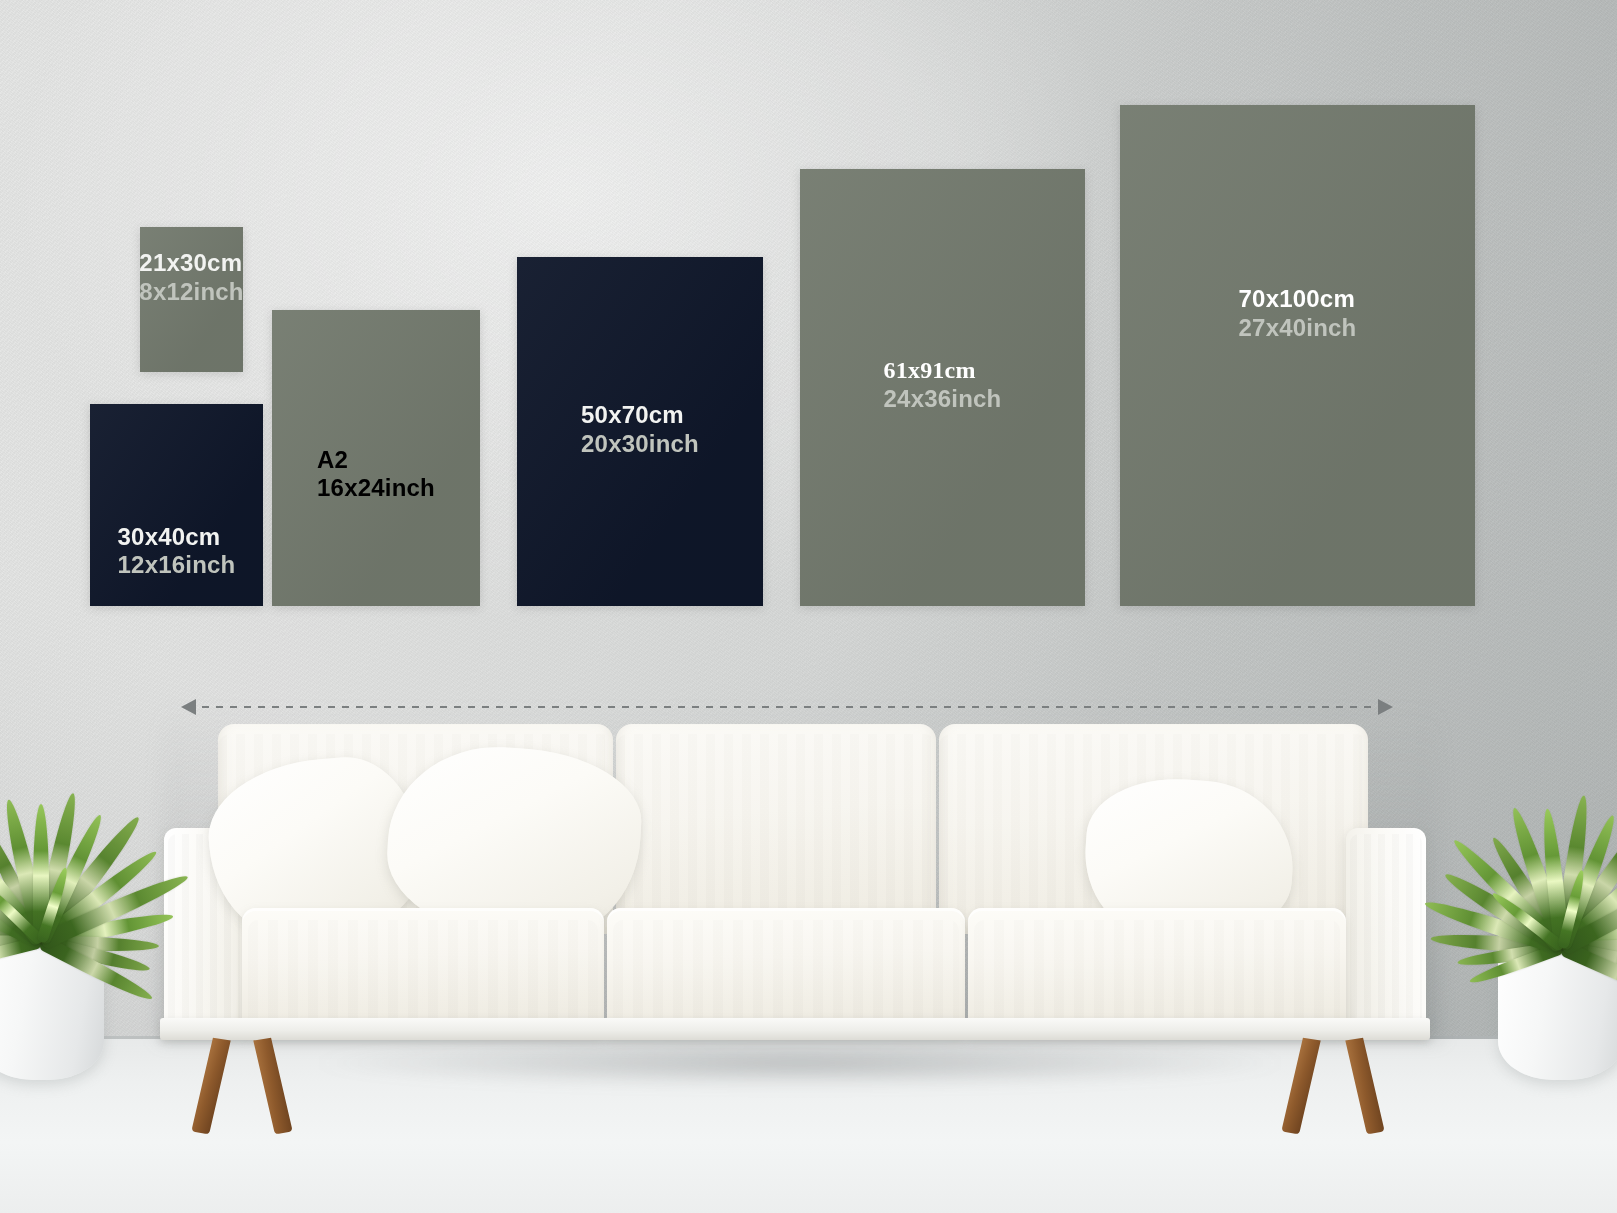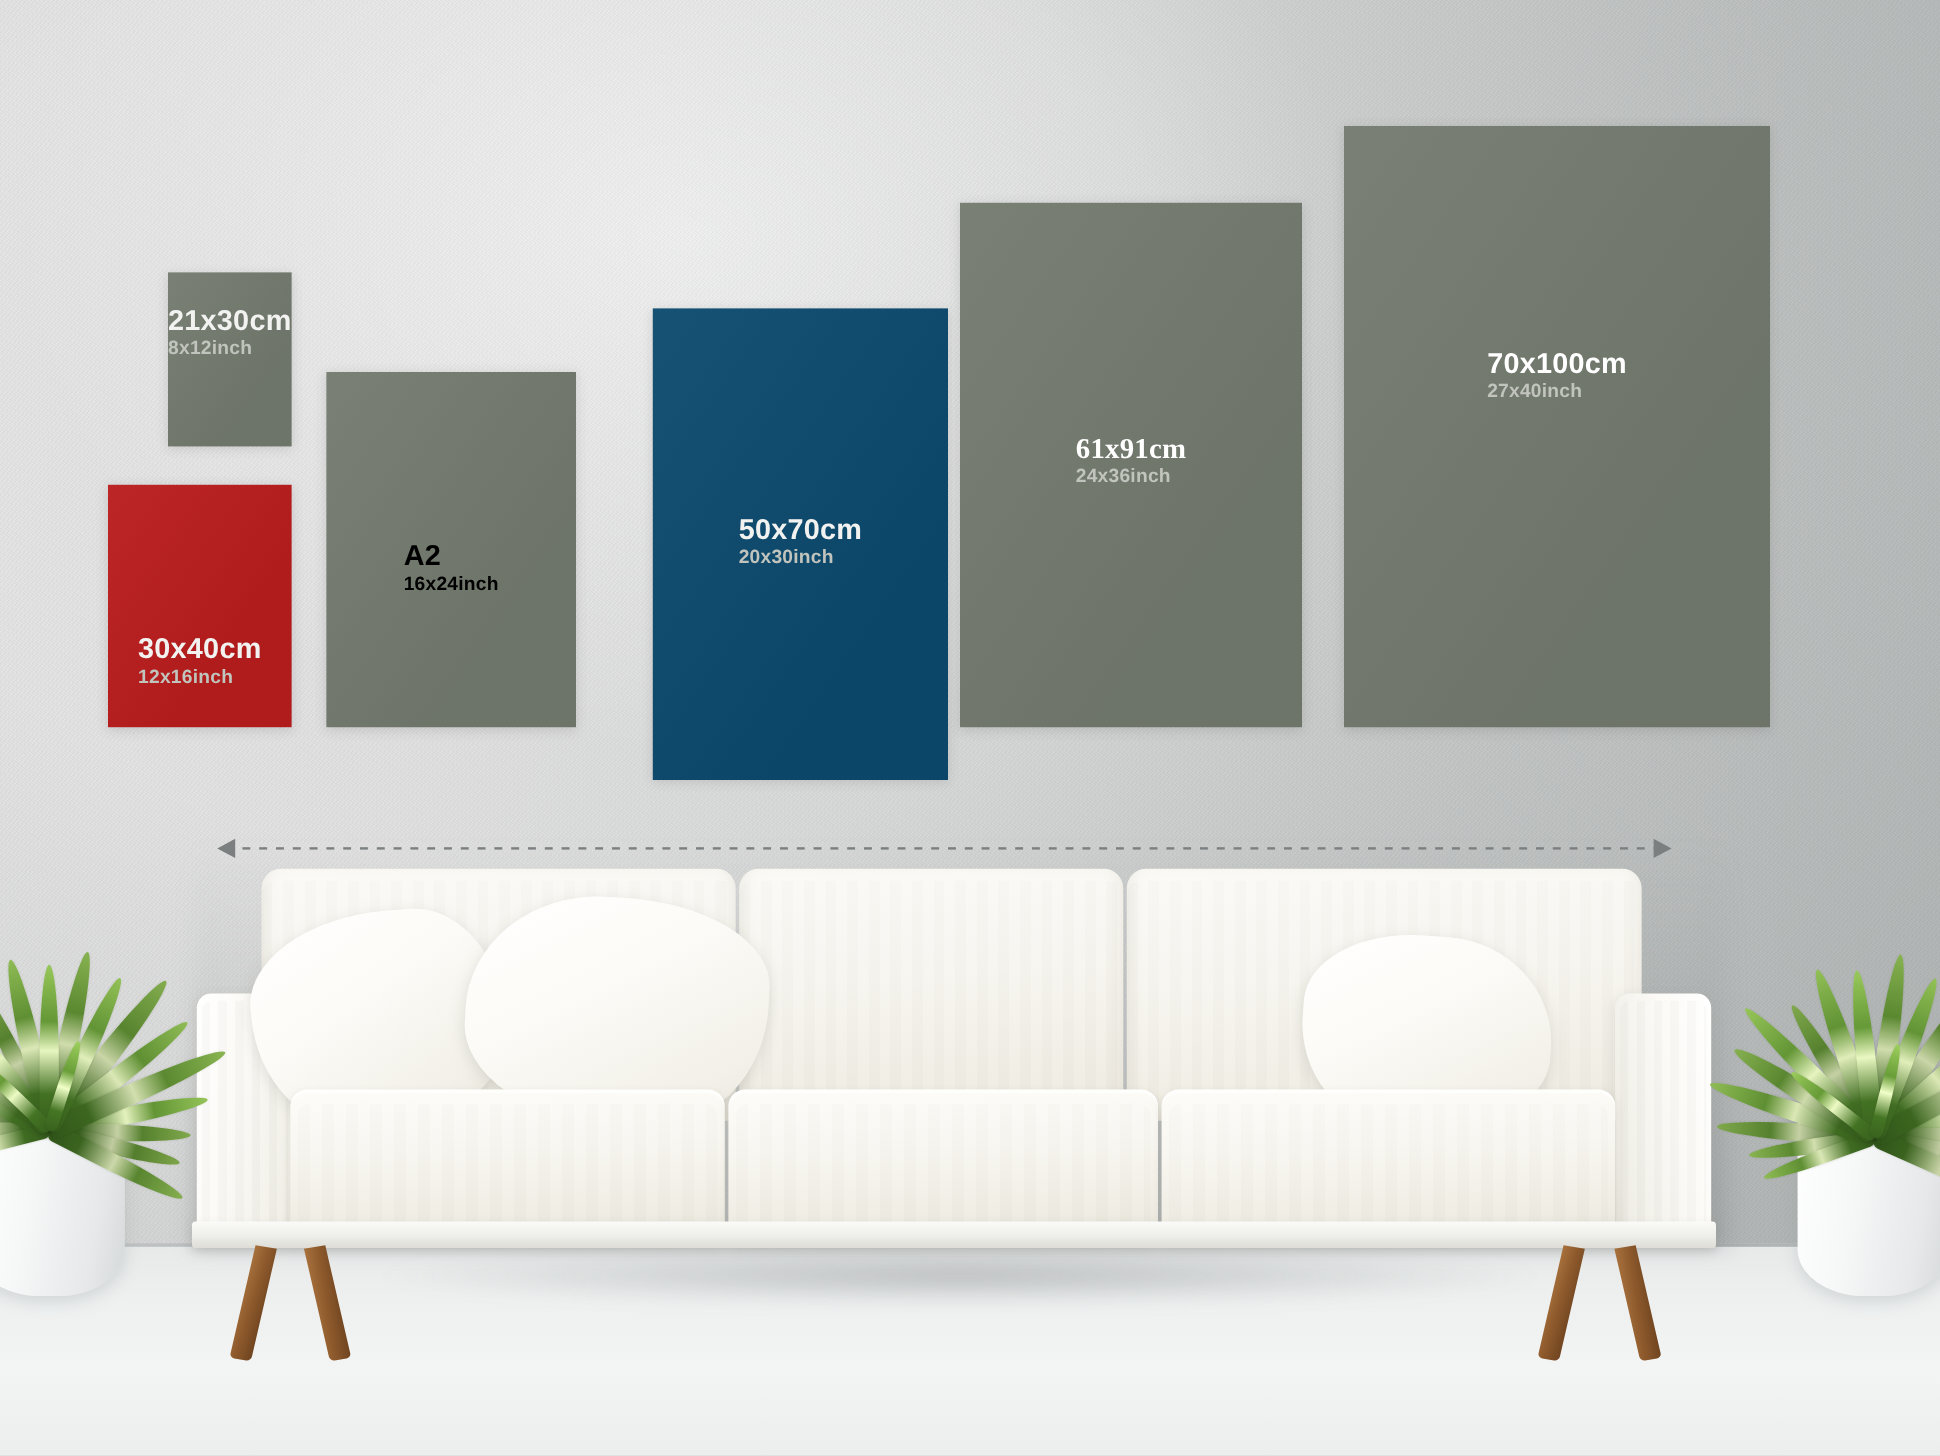--- a/index.html
+++ b/index.html
@@ -68,21 +68,21 @@
   .frame::after{
     content:""; position:absolute; inset:0;
     background:linear-gradient(125deg, rgba(255,255,255,.045), rgba(0,0,0,.05) 70%);
     pointer-events:none;
   }
   .frame .cm {
     color:#f2f3f1; font-weight:700; font-size:24px; letter-spacing:.2px;
     line-height:1.18; white-space:nowrap; position:relative; z-index:2;
   }
   .frame .inch {
-    color:#c0c4bd; font-weight:700; font-size:16px; letter-spacing:.2px;
+    color:#c0c4bd; font-weight:700; font-size:24px; letter-spacing:.2px;
     line-height:1.18; white-space:nowrap; position:relative; z-index:2;
   }
   
   .lbl { position:relative; z-index:2; text-align:left; }
 
   
   .dim-label {
     position:absolute; left:0; top:654px; width:1570px;
     text-align:center; color:#6f7375;
     font-size:27px; font-weight:700; letter-spacing:.3px;
@@ -216,39 +216,39 @@
     <div class="wall-vignette"></div>
   </div>
 
   <div class="floor"></div>
   <div class="floor-line"></div>
   <div class="wall-shade"></div>
   <div class="floor-shadow"></div>
 
 
   <div id="frames-layer">
-      <div class="frame" style="left: 90px; top: 404px; width: 153px; height: 202px; background: #b91c1c;">
+      <div class="frame" style="left: 90px; top: 404px; width: 173px; height: 202px; background: #0f172a;">
         <div class="lbl" style="transform: translateY(46px);">
           <div class="cm" style="color: rgb(242, 243, 241);">30x40cm</div>
           <div class="inch" style="color: rgb(192, 196, 189);">12x16inch</div>
         </div>
       </div>
       <div class="frame" style="left: 140px; top: 227px; width: 103px; height: 145px; background: rgb(115, 122, 110);">
         <div class="lbl" style="transform: translateY(-22px);">
           <div class="cm" style="color: rgb(242, 243, 241);">21x30cm</div>
           <div class="inch" style="color: rgb(192, 196, 189);">8x12inch</div>
         </div>
       </div>
       <div class="frame" style="left: 272px; top: 310px; width: 208px; height: 296px; background: rgb(115, 122, 110);">
         <div class="lbl" style="transform: translateY(16px);">
           <div class="cm" style="color: #000000;">A2</div>
           <div class="inch" style="color: #000000;">16x24inch</div>
         </div>
       </div>
-      <div class="frame" style="left: 544px; top: 257px; width: 246px; height: 393px; background: #0c4a6e;">
+      <div class="frame" style="left: 517px; top: 257px; width: 246px; height: 349px; background: #0f172a;">
         <div class="lbl" style="transform: translateY(-2px);">
           <div class="cm" style="color: rgb(242, 243, 241);">50x70cm</div>
           <div class="inch" style="color: rgb(192, 196, 189);">20x30inch</div>
         </div>
       </div>
       <div class="frame" style="left: 800px; top: 169px; width: 285px; height: 437px; background: rgb(115, 122, 110);">
         <div class="lbl" style="transform: translateY(-3px);">
           <div class="cm" style="color: #ffffff; font-family: Liberation Serif, serif;">61x91cm</div>
           <div class="inch" style="color: rgb(192, 196, 189);">24x36inch</div>
         </div>

